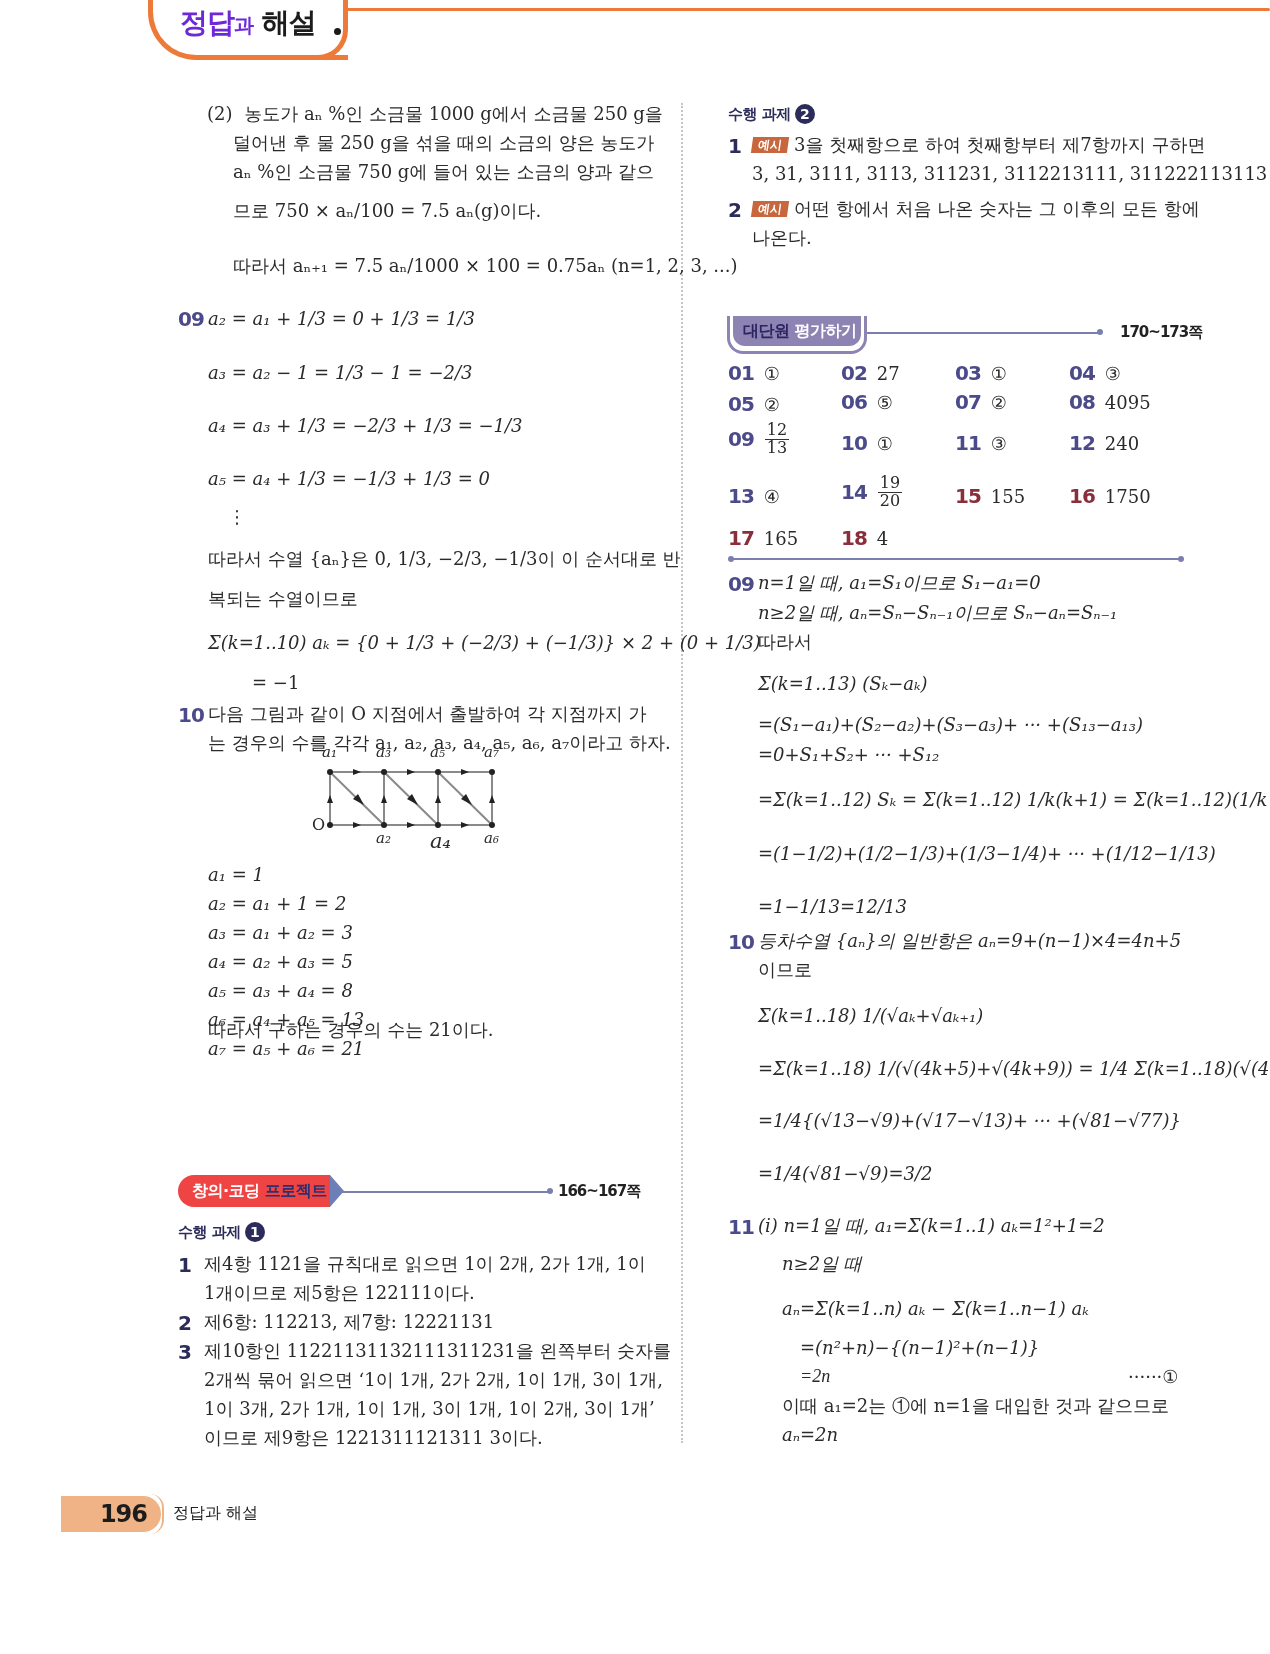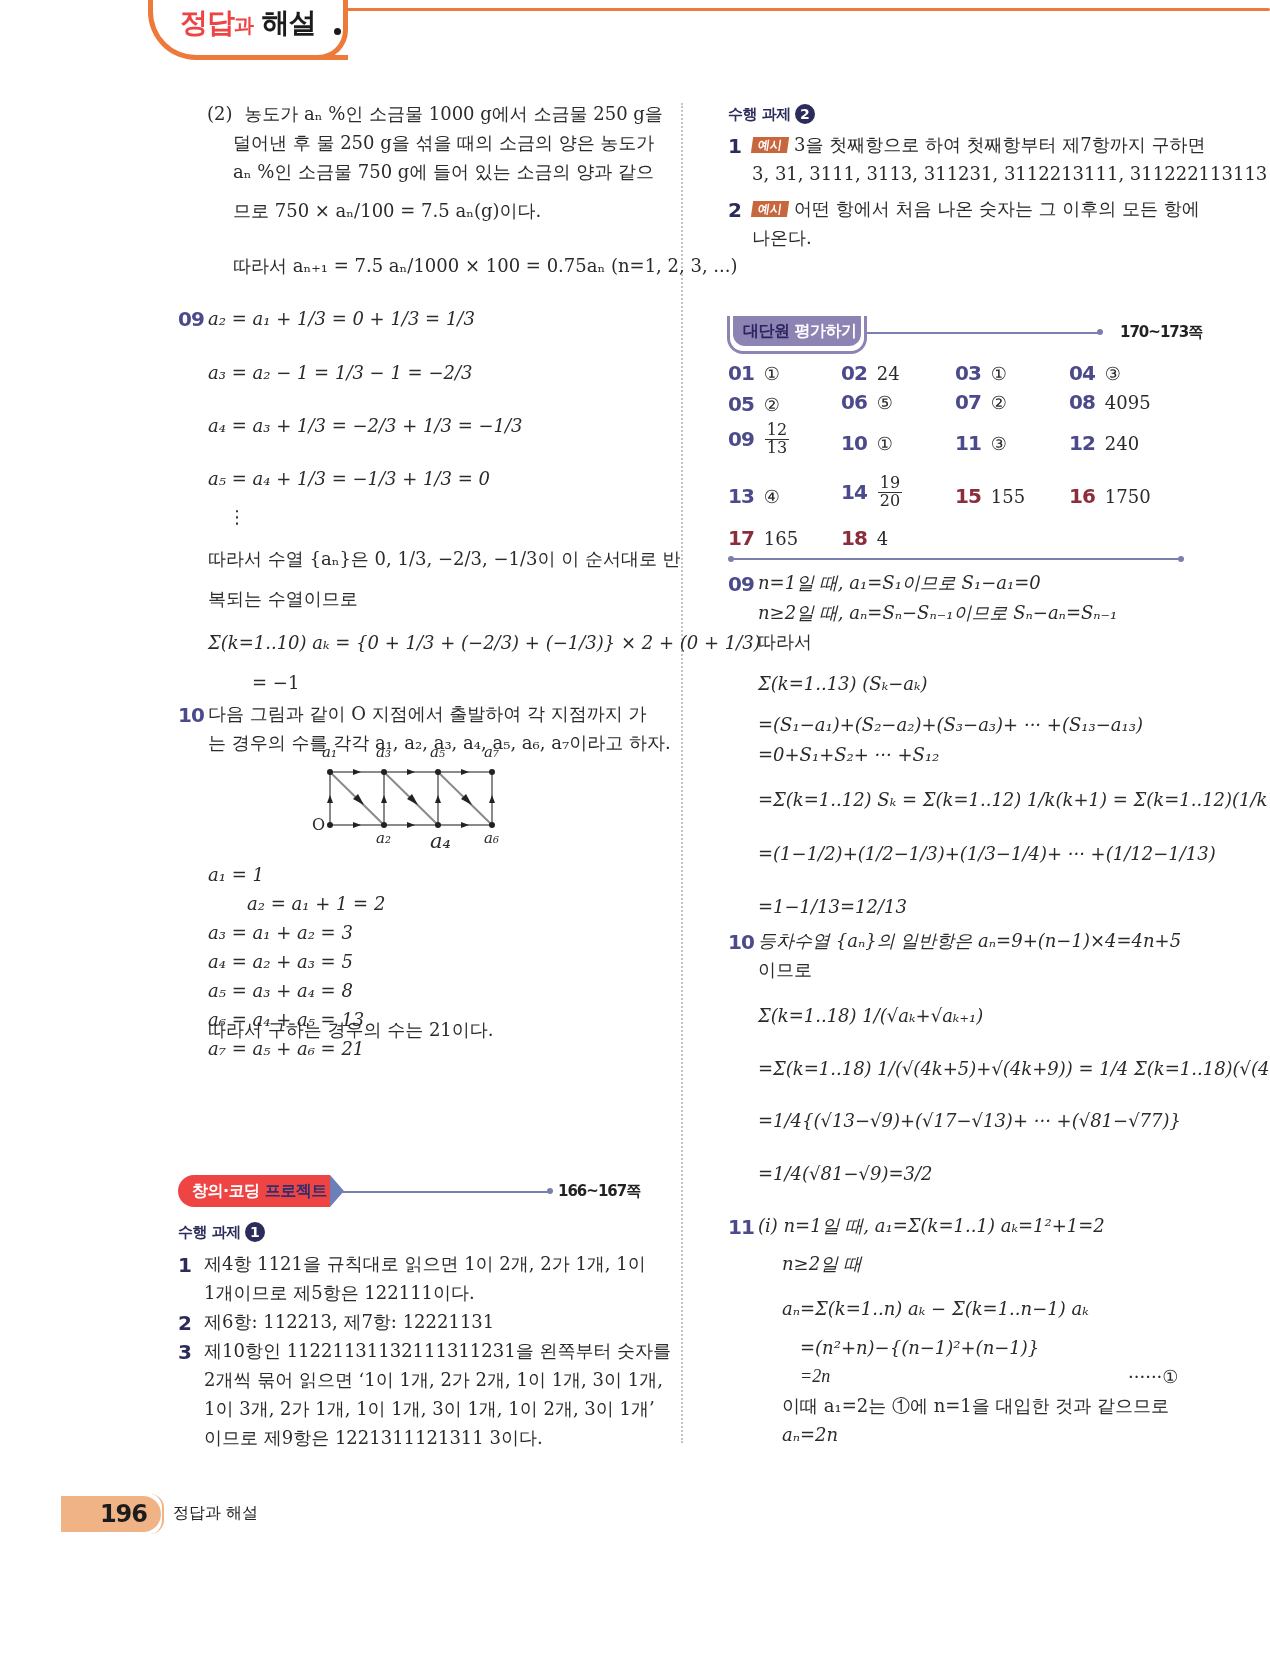--- a/index.html
+++ b/index.html
@@ -3,21 +3,21 @@
 <meta charset="utf-8">
 <style>
   * { box-sizing: border-box; margin: 0; padding: 0; }
   html, body { width: 1270px; height: 1654px; background: #ffffff; overflow: hidden; }
   body { position: relative; font-family: "DejaVu Serif", "Liberation Serif", serif; color: #2a2a2a; font-size: 18px; }
 
   .header-tab { position: absolute; left: 148px; top: -20px; width: 200px; height: 80px; border: 5px solid #ee7a3a; border-top: none; border-radius: 0 0 0 48px; border-right: none; }
   .header-tab-curve { position: absolute; left: 300px; top: 0; width: 48px; height: 60px; border-right: 5px solid #ee7a3a; border-bottom: 5px solid #ee7a3a; border-radius: 0 0 30px 0; }
   .header-line { position: absolute; left: 345px; top: 8px; width: 925px; height: 3px; background: #ee7a3a; border-radius: 2px; }
   .header-title { position: absolute; left: 180px; top: 4px; font-family: "DejaVu Sans", sans-serif; font-weight: bold; font-size: 28px; letter-spacing: -1px; }
-  .header-title .a { color: #ef4444; }
+  .header-title .a { color: #6d28d9; }
   .header-title .b { color: #1c1c1c; }
   .header-title .small { font-size: 20px; }
   .header-dot { position: absolute; left: 334px; top: 28px; width: 7px; height: 7px; border-radius: 50%; background: #1a1a1a; }
 
   .col-divider { position: absolute; left: 681px; top: 103px; width: 0; height: 1340px; border-left: 2px dotted #c4c4c4; }
 
   .line { position: absolute; white-space: nowrap; line-height: 1.2; }
   .num { font-family: "DejaVu Sans", sans-serif; font-weight: bold; color: #4b4a8a; font-size: 20px; letter-spacing: -1px; }
   .num.red { color: #8a2e3c; }
   .num.dark { color: #2c2c5a; }
@@ -144,21 +144,21 @@
     <span class="line m" style="left:68px; top:-22px; font-size:15px;">a₃</span>
     <span class="line m" style="left:122px; top:-22px; font-size:15px;">a₅</span>
     <span class="line m" style="left:176px; top:-22px; font-size:15px;">a₇</span>
     <span class="line" style="left:4px; top:50px; font-size:16px;">O</span>
     <span class="line m" style="left:68px; top:64px; font-size:15px;">a₂</span>
     <span class="line m" style="left:122px; top:64px; font-size:21px;">a₄</span>
     <span class="line m" style="left:176px; top:64px; font-size:15px;">a₆</span>
   </div>
 
   <div class="line m" style="left:208px; top:864px;">a₁ = 1</div>
-  <div class="line m" style="left:208px; top:893px;margin-left:39px;">a₂ = a₁ + 1 = 2</div>
+  <div class="line m" style="left:208px; top:893px;">a₂ = a₁ + 1 = 2</div>
   <div class="line m" style="left:208px; top:922px;">a₃ = a₁ + a₂ = 3</div>
   <div class="line m" style="left:208px; top:951px;">a₄ = a₂ + a₃ = 5</div>
   <div class="line m" style="left:208px; top:980px;">a₅ = a₃ + a₄ = 8</div>
   <div class="line m" style="left:208px; top:1009px;">a₆ = a₄ + a₅ = 13</div>
   <div class="line m" style="left:208px; top:1038px;">a₇ = a₅ + a₆ = 21</div>
   <div class="line" style="left:208px; top:1019px;">따라서 구하는 경우의 수는 21이다.</div>
 </div>
 
 <div>
   <div class="section-pill pill-blue" style="left:178px; top:1175px; width:152px;">
@@ -211,21 +211,21 @@
   <div class="sec-line" style="left:867px; top:332px; width:232px;"></div>
   <div class="sec-dot" style="left:1097px; top:329px;"></div>
   <div class="sec-page" style="left:1120px; top:323px;">170~173쪽</div>
 
   <div class="ans-cell" style="left:728px; top:361px;">
       <span class="num">01</span>
       <span class="ans-val">①</span>
     </div>
   <div class="ans-cell" style="left:841px; top:361px;">
       <span class="num">02</span>
-      <span class="ans-val">24</span>
+      <span class="ans-val">27</span>
     </div>
   <div class="ans-cell" style="left:955px; top:361px;">
       <span class="num">03</span>
       <span class="ans-val">①</span>
     </div>
   <div class="ans-cell" style="left:1069px; top:361px;">
       <span class="num">04</span>
       <span class="ans-val">③</span>
     </div>
 

